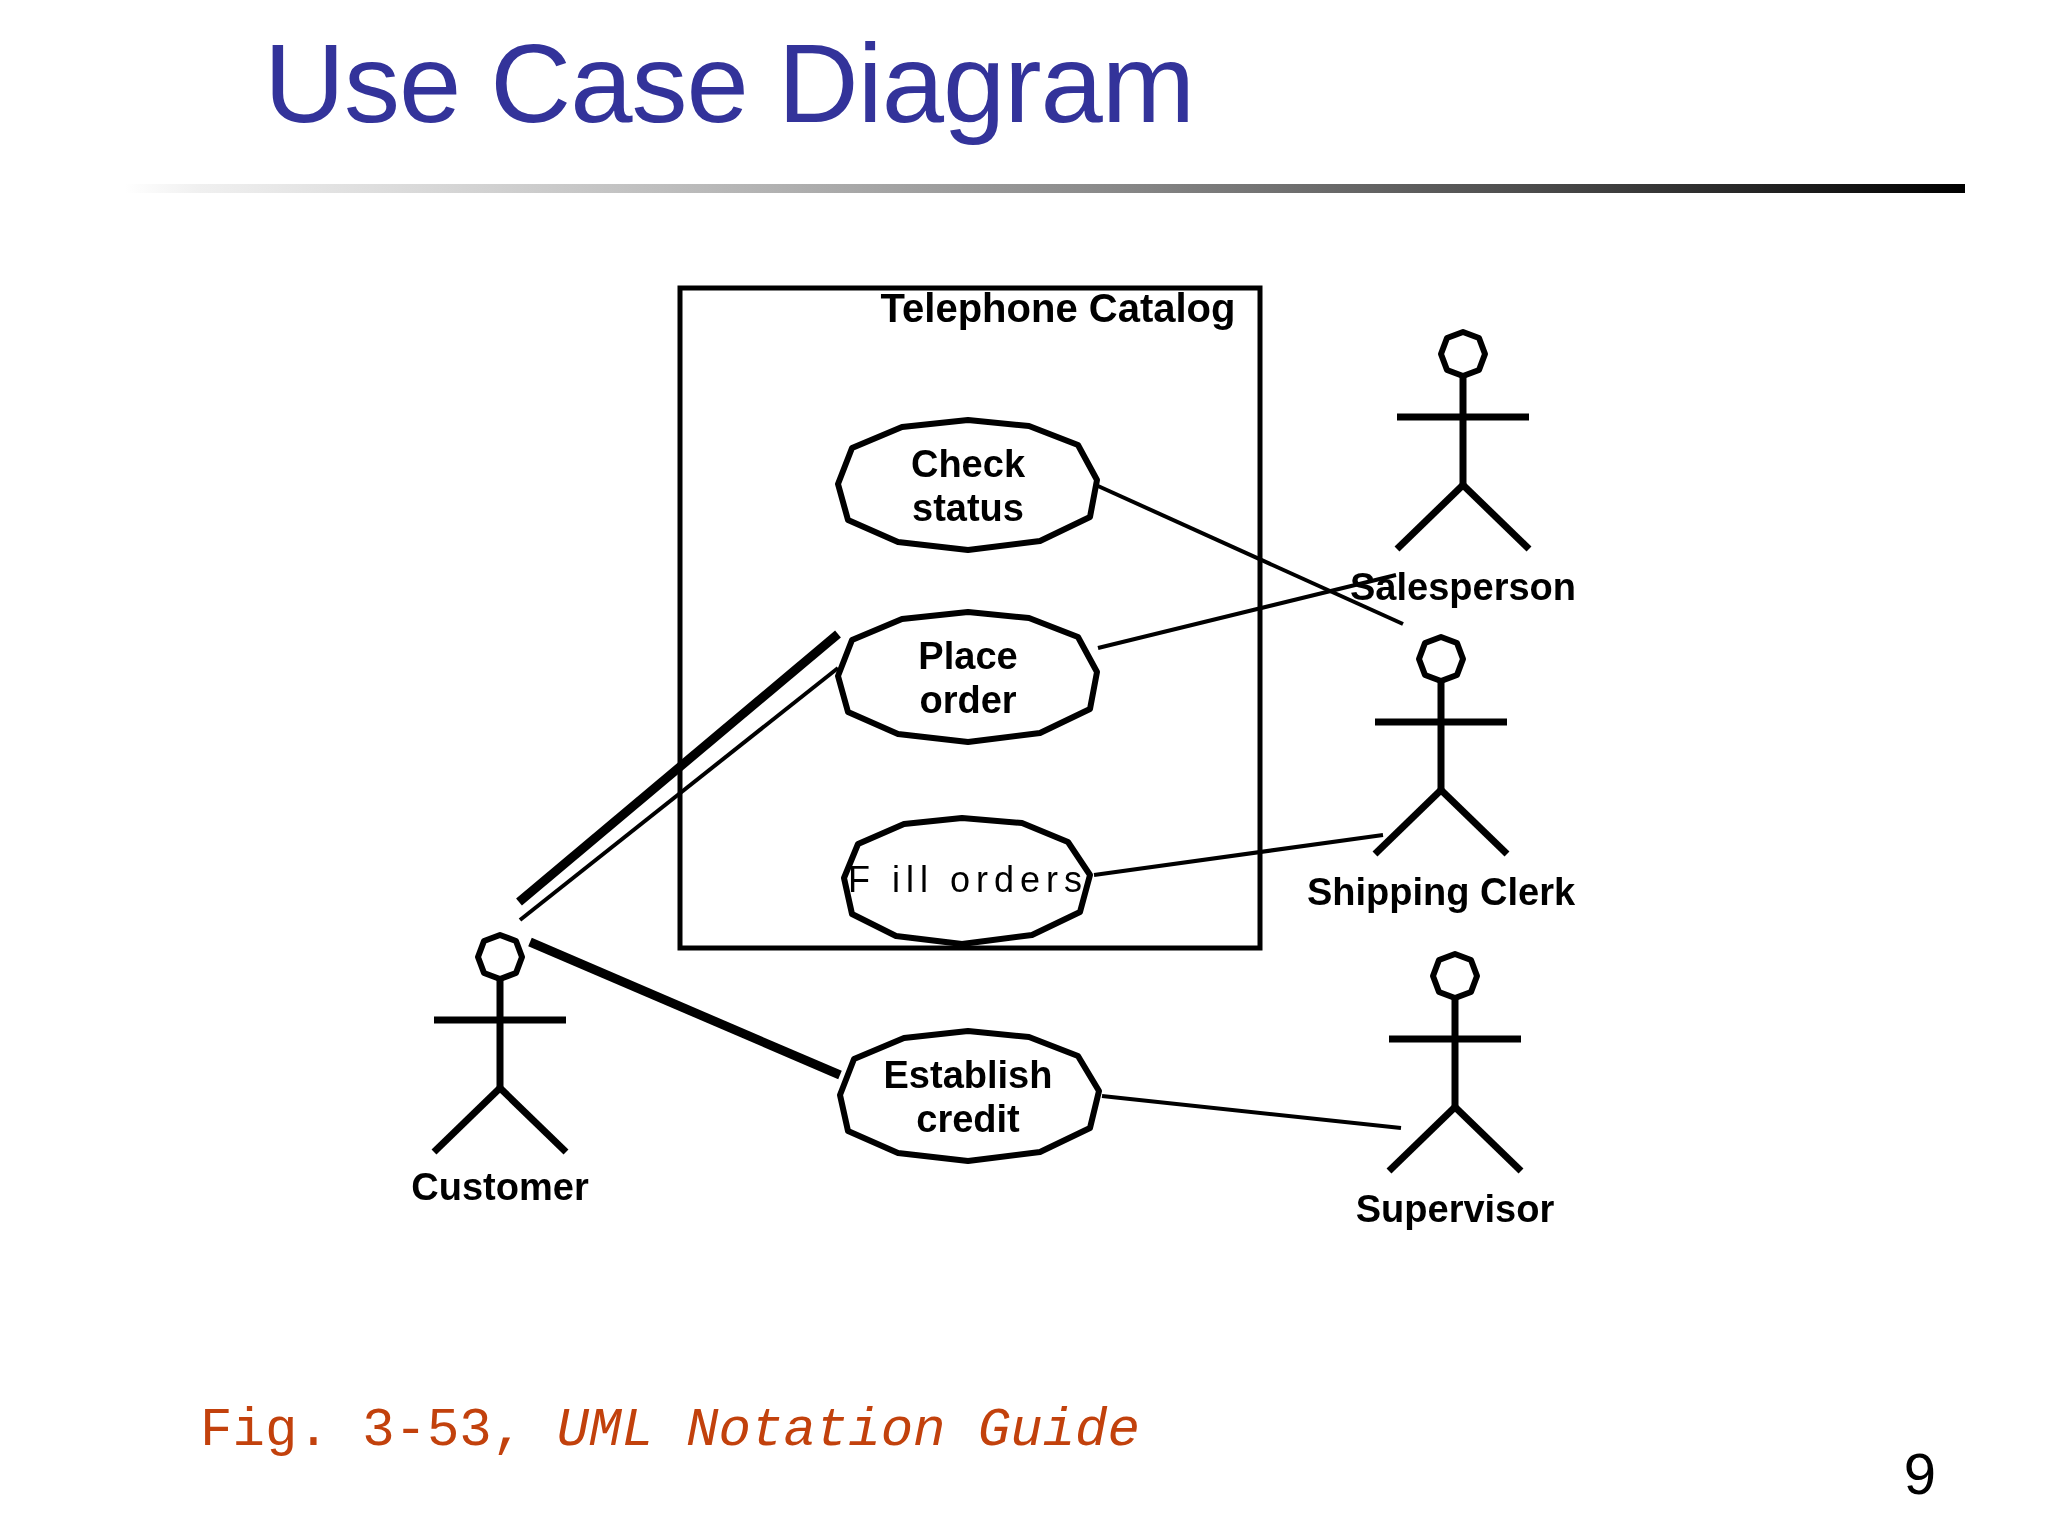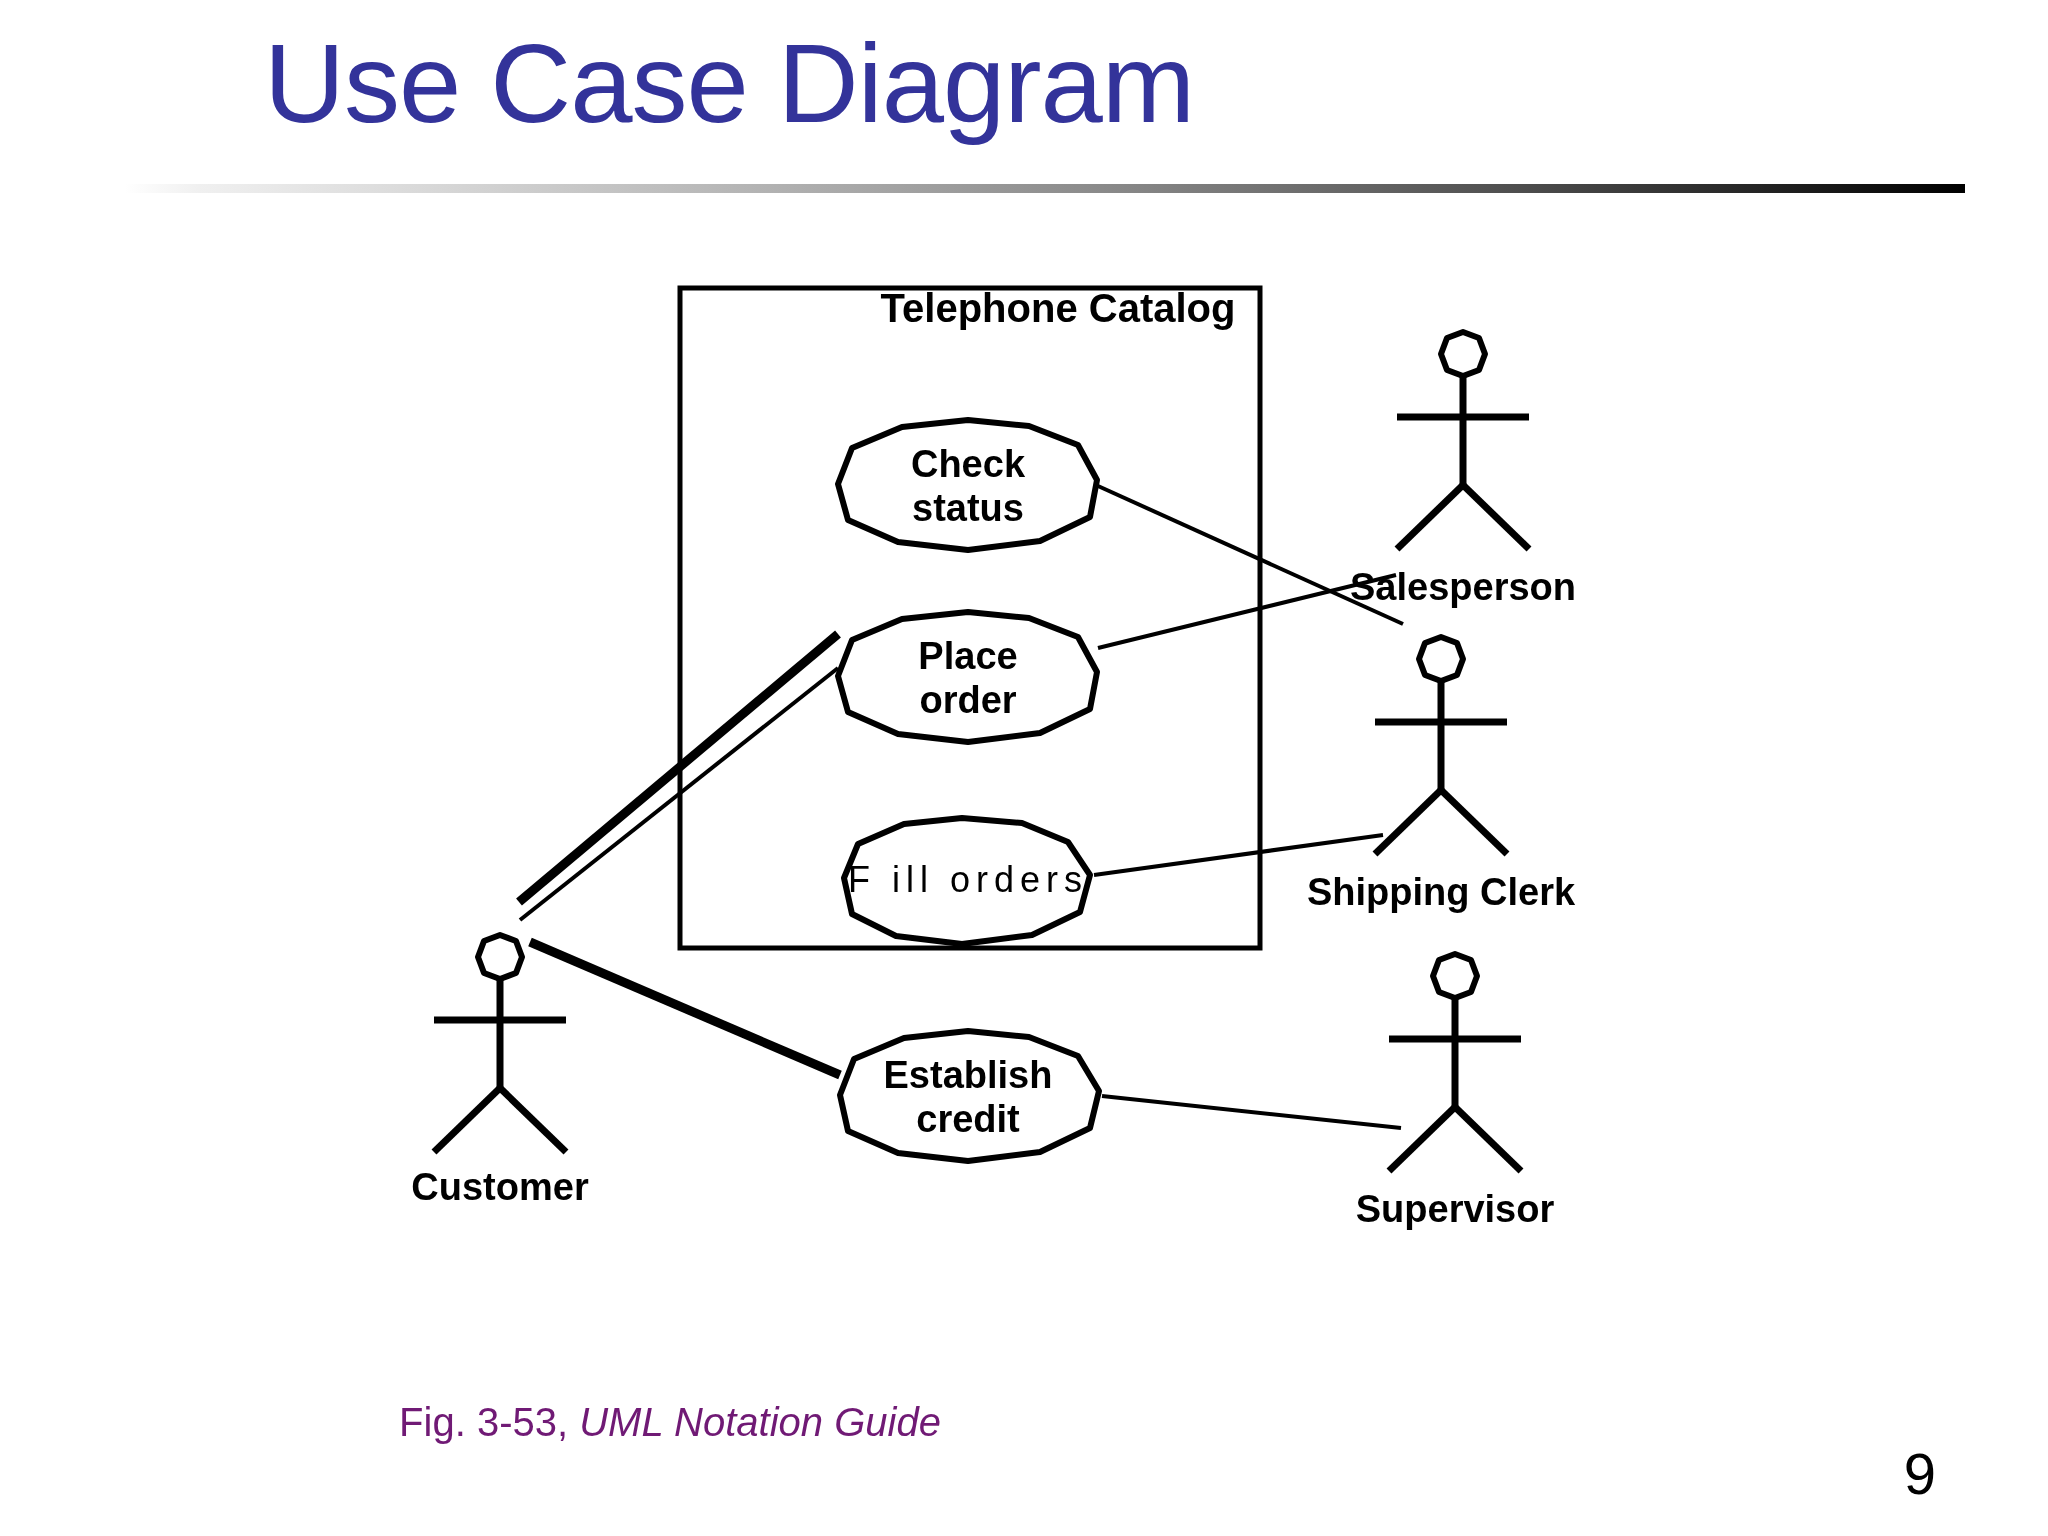--- a/index.html
+++ b/index.html
@@ -83,23 +83,23 @@
     text-anchor: middle;
   }
 
   
   #figure-caption {
     position: absolute;
     left: 0;
     top: 1400px;
     width: 1340px;
     text-align: center;
-    font-family: Liberation Sans, sans-serif;
-    font-size: 40px;
-    color: #701a75;
+    font-family: Liberation Mono, monospace;
+    font-size: 54px;
+    color: #c2410c;
     white-space: nowrap;
   }
   #figure-caption .cap-italic { font-style: italic; }
 
   
   #page-number {
     position: absolute;
     left: 1880px;
     top: 1440px;
     width: 80px;

